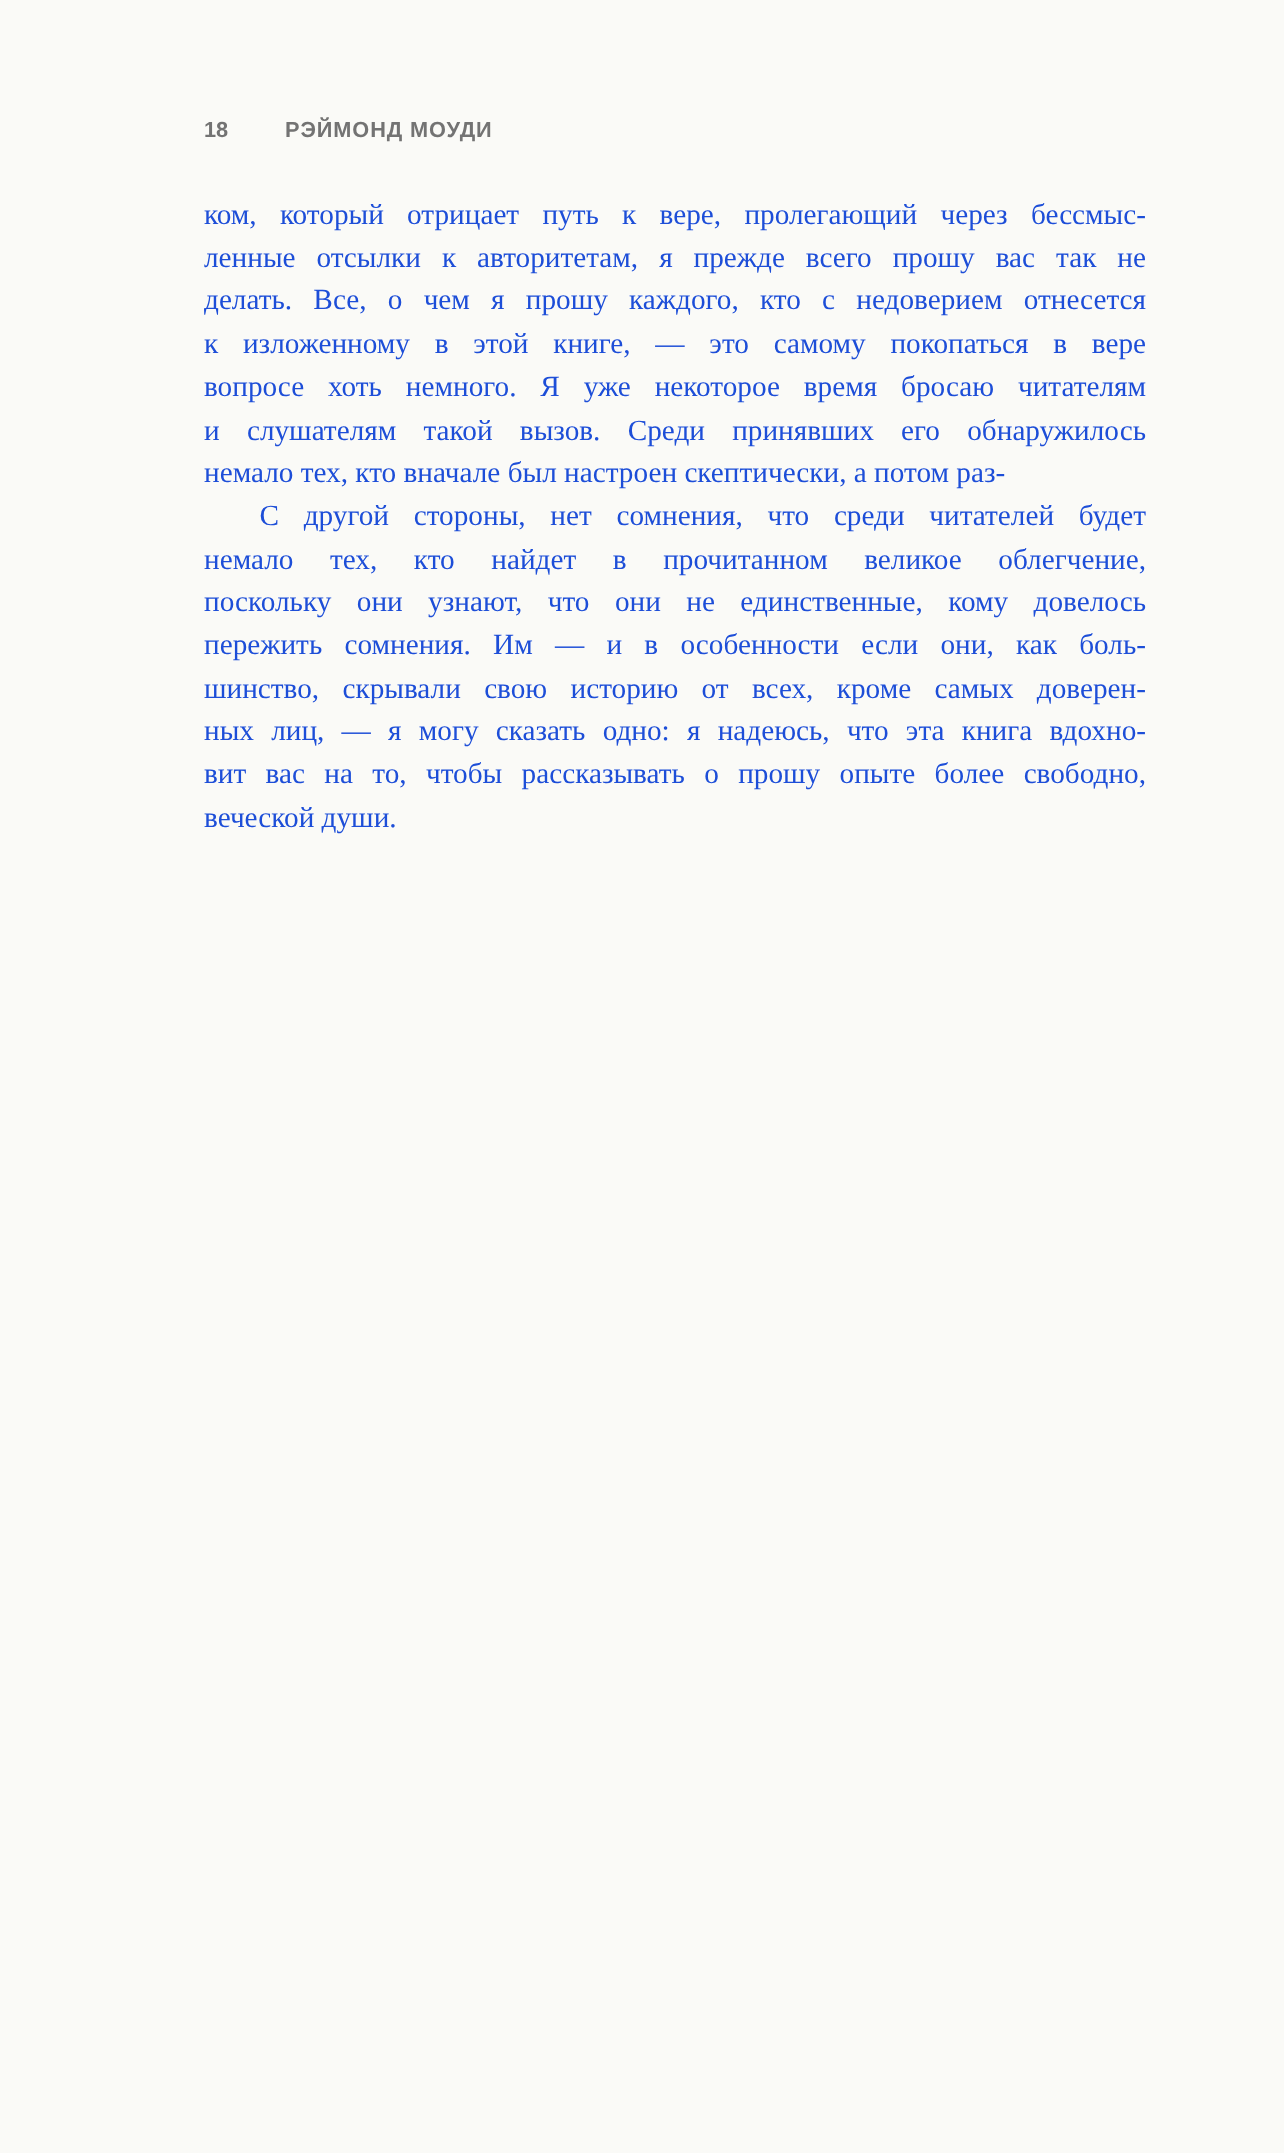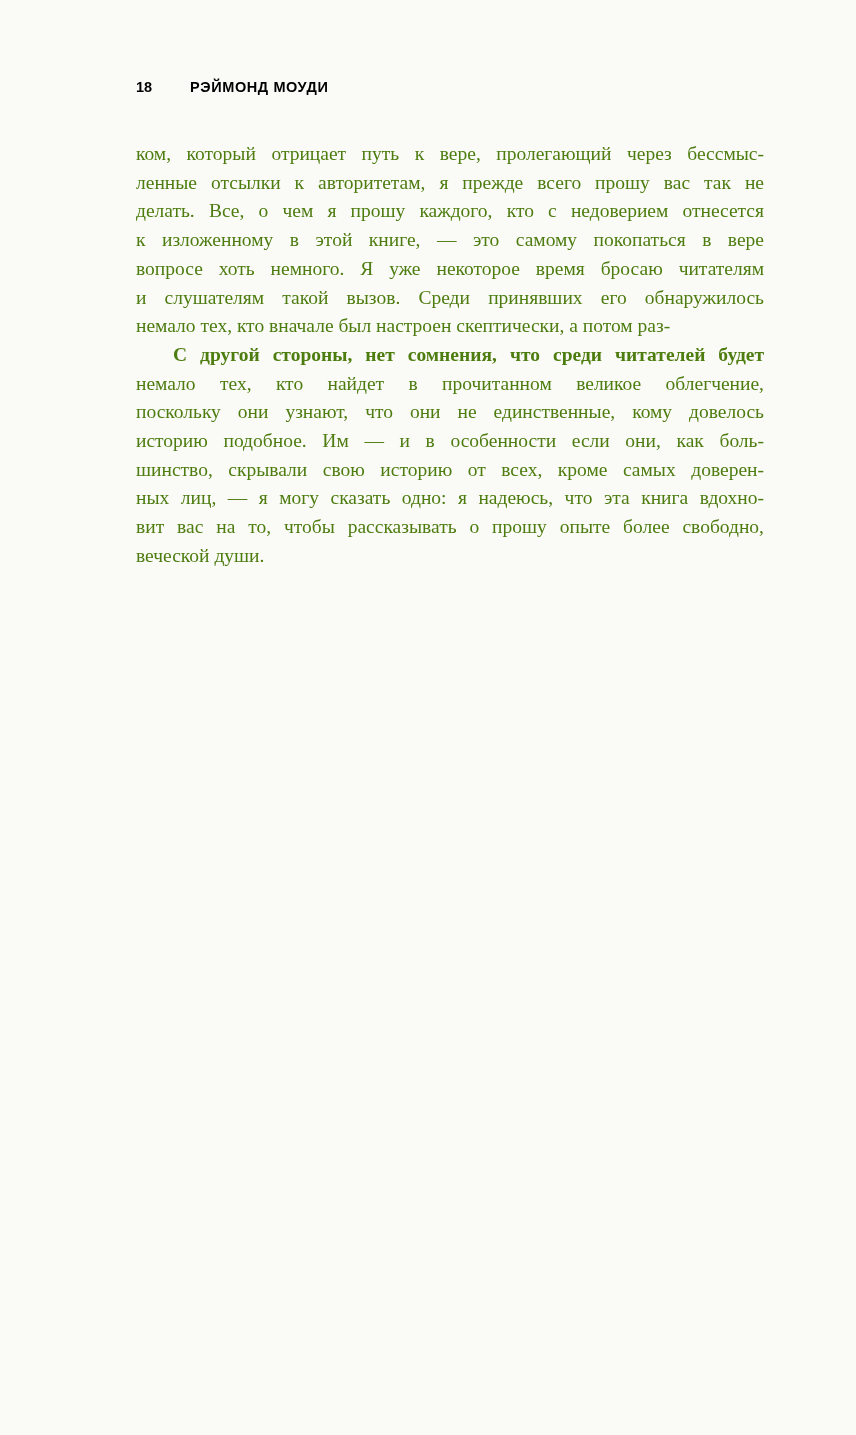--- a/index.html
+++ b/index.html
@@ -22,55 +22,54 @@
   }
   .running-head {
     position: absolute;
     top: 79px;
     left: 136px;
     right: 92px;
     font-family: "Liberation Sans", sans-serif;
     font-weight: 700;
     font-size: 14.5px;
     letter-spacing: 0.6px;
-    color: #000000;
+    color: #737373;
     display: flex;
     align-items: baseline;
   }
   .page-num {
     display: inline-block;
     width: 54px;
     letter-spacing: 0;
   }
   .text-block {
     position: absolute;
-    top: 140px;
+    top: 130px;
     left: 136px;
     width: 628px;
     font-size: 19.5px;
     line-height: 28.7px;
-    color: #4d7c0f;
+    color: #1d4ed8;
   }
   .paragraph {
     margin: 0;
     padding: 0;
   }
   .line {
     text-align: justify;
     text-align-last: justify;
     -moz-text-align-last: justify;
     white-space: normal;
   }
   .line:last-of-type {
     text-align-last: left;
     -moz-text-align-last: left;
   }
   .para-indent .line:first-of-type {
     text-indent: 37px;
-    font-weight: bold;
   }
 </style>
 </head>
 <body>
 
 <div class="page">
 
   <header class="running-head">
     <span class="page-num">18</span>
     <span class="head-title">РЭЙМОНД МОУДИ</span>
@@ -97,21 +96,21 @@
       </div>
 
     <div class="paragraph para-indent">
 
         <div class="line">С другой стороны, нет сомнения, что среди читателей будет</div>
 
         <div class="line">немало тех, кто найдет в прочитанном великое облегчение,</div>
 
         <div class="line">поскольку они узнают, что они не единственные, кому довелось</div>
 
-        <div class="line">историю подобное. Им — и в особенности если они, как боль-</div>
+        <div class="line">пережить сомнения. Им — и в особенности если они, как боль-</div>
 
         <div class="line">шинство, скрывали свою историю от всех, кроме самых доверен-</div>
 
         <div class="line">ных лиц, — я могу сказать одно: я надеюсь, что эта книга вдохно-</div>
 
         <div class="line">вит вас на то, чтобы рассказывать о прошу опыте более свободно,</div>
 
 
         <div class="line">веческой души.</div>
       </div>

